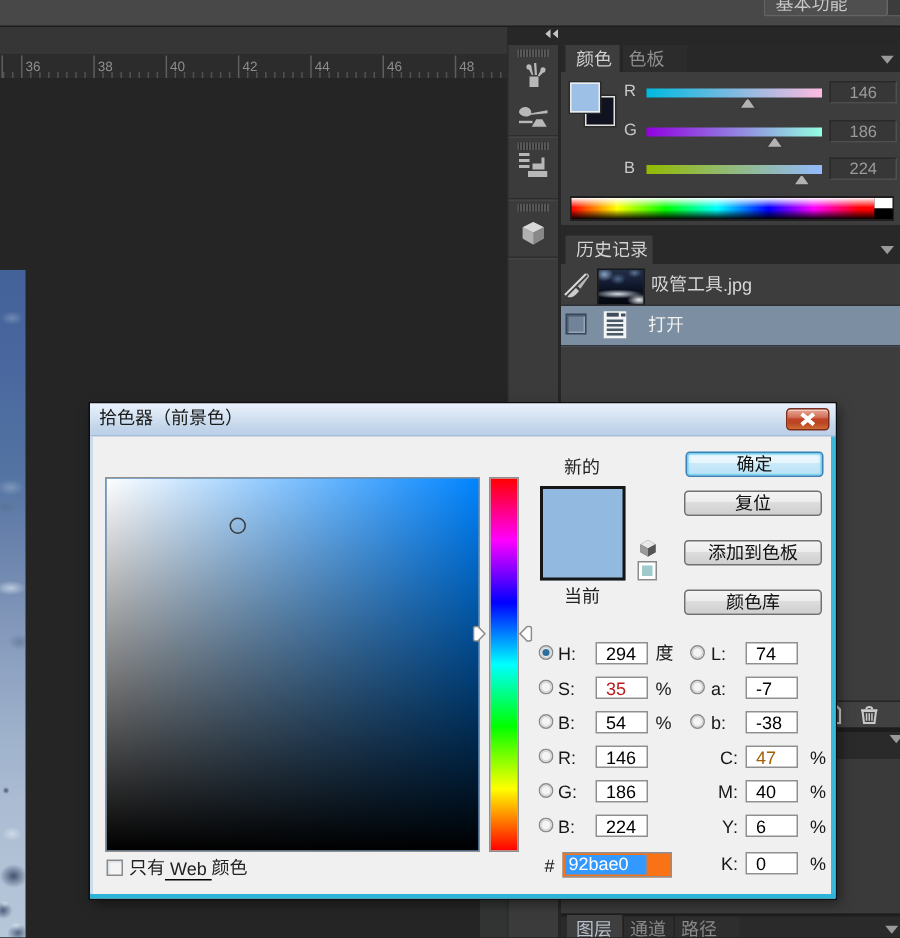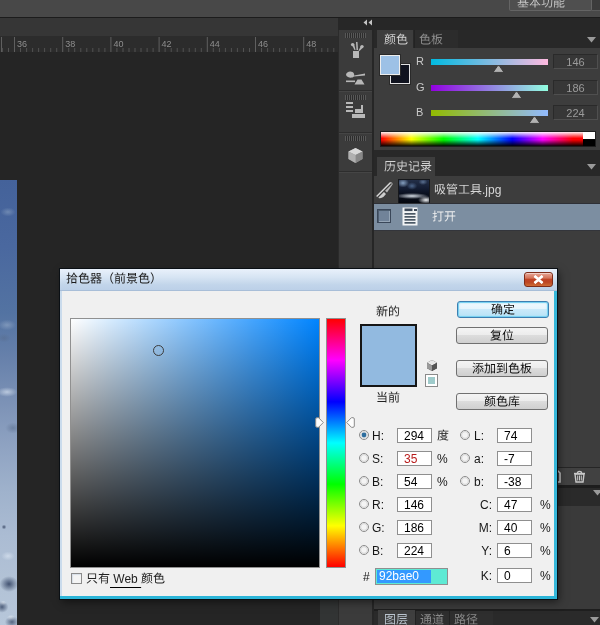--- a/index.html
+++ b/index.html
@@ -422,35 +422,35 @@
     <div style="position:absolute;left:437px;top:182px;width:35px;height:15px;background:#fff;border:1px solid #8f8f8f;box-sizing:border-box;font:12px 'Liberation Sans';color:#000;text-align:left;padding-left:6px;line-height:14px;">-7</div>
     <div style="position:absolute;left:400px;top:207px;width:10px;height:10px;">
       <svg width="10" height="10">
         <circle cx="5" cy="5" r="4.5" fill="#f4f4f4" stroke="#8b8b8b"></circle>
         <circle cx="5" cy="5" r="3.4" fill="none" stroke="#d5d5d5"></circle>
       </svg>
     </div>
     <div style="position:absolute;left:414px;top:206px;width:20px;font:12px 'Liberation Sans';color:#161616;">b:</div>
     <div style="position:absolute;left:437px;top:205px;width:35px;height:15px;background:#fff;border:1px solid #8f8f8f;box-sizing:border-box;font:12px 'Liberation Sans';color:#000;text-align:left;padding-left:6px;line-height:14px;">-38</div>
     <div style="position:absolute;left:412px;top:229px;width:20px;font:12px 'Liberation Sans';color:#161616;text-align:right;">C:</div>
-    <div style="position:absolute;left:437px;top:228px;width:35px;height:15px;background:#fff;border:1px solid #8f8f8f;box-sizing:border-box;font:12px 'Liberation Sans';color:#000000;text-align:left;padding-left:6px;line-height:14px;">47</div>
+    <div style="position:absolute;left:437px;top:228px;width:35px;height:15px;background:#fff;border:1px solid #8f8f8f;box-sizing:border-box;font:12px 'Liberation Sans';color:#a16207;text-align:left;padding-left:6px;line-height:14px;">47</div>
     <div style="position:absolute;left:480px;top:229px;font:12px 'Liberation Sans';color:#161616;">%</div>
     <div style="position:absolute;left:412px;top:252px;width:20px;font:12px 'Liberation Sans';color:#161616;text-align:right;">M:</div>
     <div style="position:absolute;left:437px;top:251px;width:35px;height:15px;background:#fff;border:1px solid #8f8f8f;box-sizing:border-box;font:12px 'Liberation Sans';color:#000;text-align:left;padding-left:6px;line-height:14px;">40</div>
     <div style="position:absolute;left:480px;top:252px;font:12px 'Liberation Sans';color:#161616;">%</div>
     <div style="position:absolute;left:412px;top:275px;width:20px;font:12px 'Liberation Sans';color:#161616;text-align:right;">Y:</div>
     <div style="position:absolute;left:437px;top:274px;width:35px;height:15px;background:#fff;border:1px solid #8f8f8f;box-sizing:border-box;font:12px 'Liberation Sans';color:#000;text-align:left;padding-left:6px;line-height:14px;">6</div>
     <div style="position:absolute;left:480px;top:275px;font:12px 'Liberation Sans';color:#161616;">%</div>
     <div style="position:absolute;left:412px;top:300px;width:20px;font:12px 'Liberation Sans';color:#161616;text-align:right;">K:</div>
     <div style="position:absolute;left:437px;top:299px;width:35px;height:15px;background:#fff;border:1px solid #8f8f8f;box-sizing:border-box;font:12px 'Liberation Sans';color:#000;text-align:left;padding-left:6px;line-height:14px;">0</div>
     <div style="position:absolute;left:480px;top:300px;font:12px 'Liberation Sans';color:#161616;">%</div>
     <div style="position:absolute;left:11px;top:304px;width:11px;height:11px;background:#f4f4f4;border:1px solid #8b8b8b;box-sizing:border-box;box-shadow:inset 1px 1px 1px #d8dfe8;"></div>
     <div style="position:absolute;left:26px;top:303px;text-decoration:underline;"><svg style="vertical-align:top;display:inline-block" width="24.0" height="13.2" viewBox="0 0 24.0 13.2">
         <path transform="translate(0 10.6)" d="M7.1 -2.2C8.3 -1.2 9.8 0.1 10.5 1L11.3 0.4C10.6 -0.5 9.1 -1.8 7.9 -2.7ZM4 -2.6C3.3 -1.6 1.9 -0.4 0.6 0.4C0.8 0.5 1.1 0.8 1.3 1C2.6 0.2 4.1 -1.1 5 -2.3ZM2.8 -8.3H9.2V-4.6H2.8ZM1.9 -9.2V-3.7H10.1V-9.2Z" fill="#222"></path>
         <path transform="translate(12.0 10.6)" d="M4.7 -10.1C4.5 -9.6 4.4 -9 4.2 -8.5H0.8V-7.7H3.8C3 -6.1 1.9 -4.6 0.5 -3.6C0.6 -3.5 0.9 -3.2 1.1 -3C1.8 -3.5 2.5 -4.1 3.1 -4.9V0.9H3.9V-1.4H9V-0.2C9 0 8.9 0.1 8.7 0.1C8.5 0.1 7.8 0.1 7 0.1C7.1 0.3 7.2 0.7 7.3 0.9C8.3 0.9 9 0.9 9.3 0.8C9.7 0.6 9.9 0.4 9.9 -0.2V-6.3H4C4.3 -6.7 4.5 -7.2 4.8 -7.7H11.3V-8.5H5.1C5.3 -9 5.5 -9.4 5.6 -9.9ZM3.9 -3.5H9V-2.2H3.9ZM3.9 -4.2V-5.5H9V-4.2Z" fill="#222"></path>
       </svg><span style="font:12px 'Liberation Sans';color:#222;vertical-align:top;"> Web </span><svg style="vertical-align:top;display:inline-block" width="24.0" height="13.2" viewBox="0 0 24.0 13.2">
         <path transform="translate(0 10.6)" d="M8.4 -6.1C8.4 -1.8 8.2 -0.4 5.2 0.4C5.3 0.5 5.5 0.8 5.6 1C8.8 0.1 9.1 -1.5 9.1 -6.1ZM4.8 -5.5C4.1 -4.9 2.9 -4.4 1.9 -4.1C2.1 -3.9 2.3 -3.6 2.5 -3.5C3.5 -3.8 4.8 -4.5 5.5 -5.2ZM5.2 -2.2C4.5 -1.2 3 -0.4 1.6 0C1.8 0.2 2 0.5 2.1 0.7C3.7 0.1 5.1 -0.8 6 -1.9ZM8.9 -0.9C9.7 -0.4 10.6 0.4 11 1L11.5 0.4C11.1 -0.1 10.1 -0.9 9.4 -1.4ZM6.4 -7.3V-1.6H7.2V-6.6H10.2V-1.7H11V-7.3H8.7C8.9 -7.7 9 -8.2 9.2 -8.6H11.4V-9.3H6.2V-8.6H8.4C8.3 -8.2 8.1 -7.7 8 -7.3ZM2.7 -9.9C2.9 -9.6 3 -9.2 3.2 -8.9H0.8V-8.1H6V-8.9H4C3.9 -9.2 3.7 -9.7 3.5 -10.1ZM5 -3.9C4.3 -3.2 3 -2.5 1.8 -2.1C1.9 -2.7 1.9 -3.3 1.9 -3.9V-5.7H5.9V-6.4H4.7C4.9 -6.8 5.2 -7.4 5.4 -7.8L4.7 -8C4.5 -7.6 4.2 -6.9 3.9 -6.4H2.3L3 -6.6C2.9 -7 2.6 -7.6 2.3 -8.1L1.6 -7.8C1.9 -7.4 2.1 -6.8 2.2 -6.4H1.1V-3.9C1.1 -2.6 1 -0.8 0.4 0.5C0.6 0.6 0.9 0.8 1.1 1C1.5 0.1 1.7 -1 1.8 -2C2 -1.9 2.2 -1.6 2.3 -1.4C3.6 -1.9 4.9 -2.7 5.7 -3.6Z" fill="#222"></path>
         <path transform="translate(12.0 10.6)" d="M5.7 -5.9V-3.8H2.9V-5.9ZM6.6 -5.9H9.4V-3.8H6.6ZM7.2 -8.2C6.8 -7.7 6.4 -7.2 5.9 -6.8H2.7C3.2 -7.2 3.6 -7.7 4 -8.2ZM4.2 -10.1C3.4 -8.5 1.9 -7 0.5 -6.1C0.6 -5.9 0.9 -5.5 1 -5.3C1.3 -5.5 1.7 -5.8 2 -6.1V-1C2 0.4 2.6 0.8 4.5 0.8C5 0.8 8.7 0.8 9.2 0.8C11 0.8 11.3 0.2 11.6 -1.7C11.3 -1.7 10.9 -1.8 10.7 -2C10.5 -0.4 10.4 -0.1 9.2 -0.1C8.4 -0.1 5.1 -0.1 4.5 -0.1C3.2 -0.1 2.9 -0.2 2.9 -1V-3H9.4V-2.4H10.3V-6.8H7C7.6 -7.3 8.1 -8 8.5 -8.7L8 -9.1L7.8 -9H4.6C4.8 -9.3 4.9 -9.6 5.1 -9.8Z" fill="#222"></path>
       </svg></div>
     <div style="position:absolute;left:303px;top:301px;font:12px 'Liberation Sans';color:#161616;">#</div>
-    <div style="position:absolute;left:315px;top:299px;width:73px;height:17px;background:#5eead4;border:1px solid #8f8f8f;box-sizing:border-box;">
+    <div style="position:absolute;left:315px;top:299px;width:73px;height:17px;background:#f97316;border:1px solid #8f8f8f;box-sizing:border-box;">
       <div style="position:absolute;left:1px;top:1px;width:52px;height:13px;background:#3399ff;font:12px 'Liberation Sans';color:#fff;line-height:13px;padding-left:2px;">92bae0</div>
     </div>
   </div>
 </body></html>

